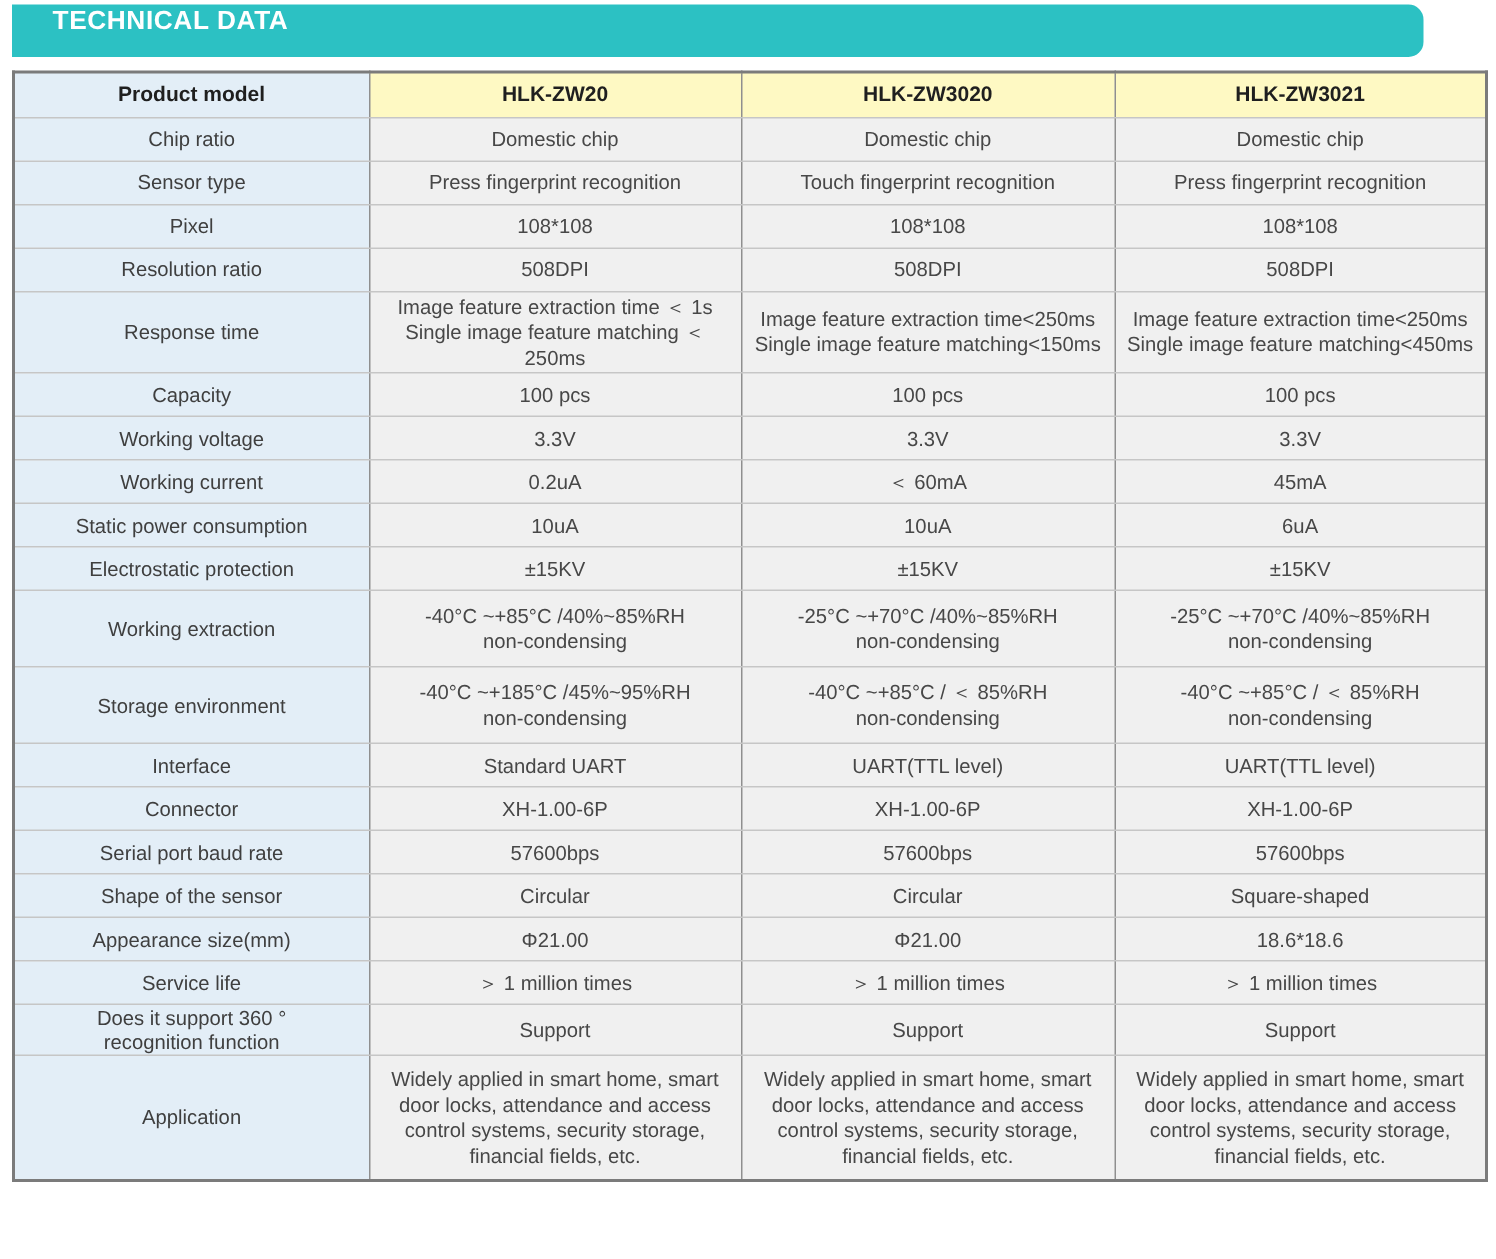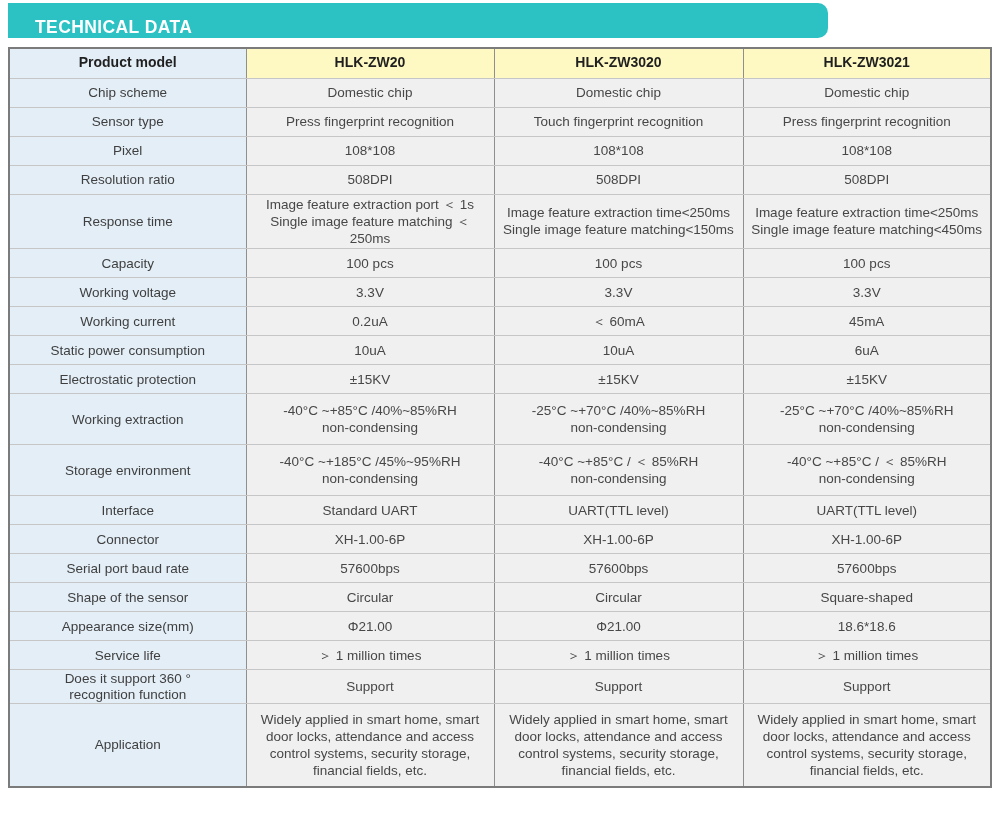--- a/index.html
+++ b/index.html
@@ -3,24 +3,24 @@
 <meta charset="utf-8">
 <style>
   html, body { margin: 0; padding: 0; background: #ffffff; }
   body {
     width: 997px; height: 839px;
     font-family: "Liberation Sans", sans-serif;
     position: relative; overflow: hidden;
   }
   .title-bar {
     position: absolute; left: 8px; top: 3px;
-    width: 820px; height: 35px;
+    width: 941px; height: 35px;
     background: #2CC1C3;
     border-radius: 0 10px 10px 0;
-    display: flex; align-items: flex-end;
+    display: flex; align-items: flex-start;
   }
   .title-bar .title {
     color: #ffffff; font-weight: bold; font-size: 17.5px;
     padding-left: 27px; letter-spacing: 0.4px;
   }
   table.spec {
     position: absolute; left: 8px; top: 47px;
     width: 982px;
     border-collapse: collapse; table-layout: fixed;
     border: 2px solid #7b7b7b;
@@ -68,21 +68,21 @@
   <thead>
     <tr class="h-head">
       <th>Product model</th>
       <th class="model">HLK-ZW20</th>
       <th class="model">HLK-ZW3020</th>
       <th class="model">HLK-ZW3021</th>
     </tr>
   </thead>
   <tbody>
     <tr class="h-single">
-      <th>Chip scheme</th>
+      <th>Chip ratio</th>
       <td>Domestic chip</td>
       <td>Domestic chip</td>
       <td>Domestic chip</td>
     </tr>
     <tr class="h-single">
       <th>Sensor type</th>
       <td>Press fingerprint recognition</td>
       <td>Touch fingerprint recognition</td>
       <td>Press fingerprint recognition</td>
     </tr>
@@ -93,21 +93,21 @@
       <td>108*108</td>
     </tr>
     <tr class="h-single">
       <th>Resolution ratio</th>
       <td>508DPI</td>
       <td>508DPI</td>
       <td>508DPI</td>
     </tr>
     <tr class="h-double">
       <th>Response time</th>
-      <td>Image feature extraction port ＜ 1s
+      <td>Image feature extraction time ＜ 1s
 Single image feature matching ＜ 250ms</td>
       <td>Image feature extraction time&lt;250ms
 Single image feature matching&lt;150ms</td>
       <td>Image feature extraction time&lt;250ms
 Single image feature matching&lt;450ms</td>
     </tr>
     <tr class="h-single">
       <th>Capacity</th>
       <td>100 pcs</td>
       <td>100 pcs</td>

